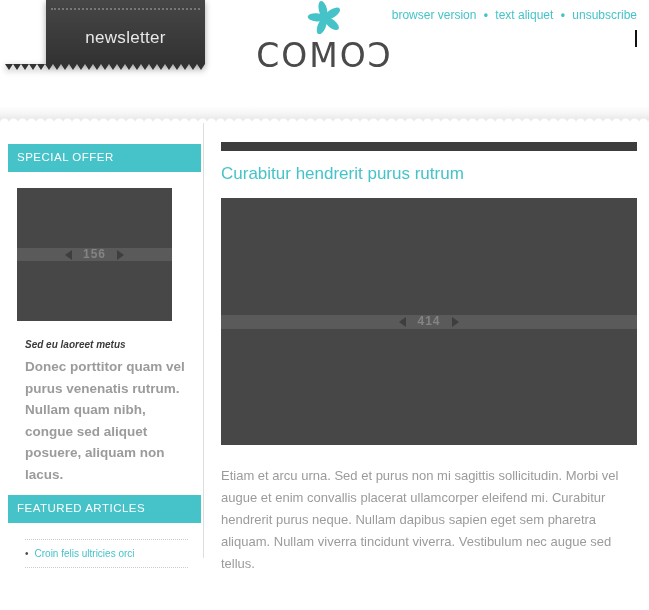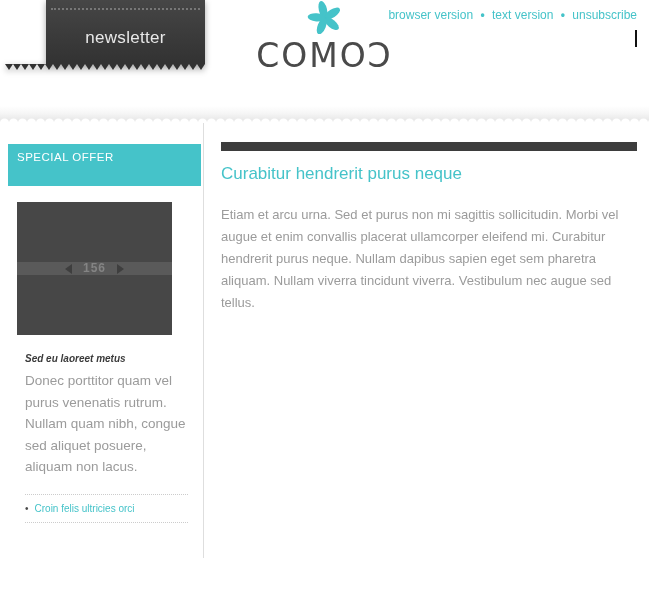--- a/index.html
+++ b/index.html
@@ -58,21 +58,21 @@
   }
   .scallop-cover { position:absolute; left:0; bottom:-1px; display:block; }
 
   
   .content { display:flex; height:436px; background:#fff; }
   .sidebar {
     width:204px; border-right:1px solid var(--divider,#dedede);
     padding-top:22px; flex-shrink:0;
   }
   .side-header {
-    margin:0 2px 0 8px; height:42px; line-height:27px;
+    margin:0 2px 0 8px; height:28px; line-height:27px;
     background:var(--teal,#45c3c9); color:#ffffff;
     font-size:11.5px; letter-spacing:0.5px; padding-left:9px;
   }
   .side-header.featured { margin-top:10px; }
 
   
   .img-ph {
     background:var(--placeholder-bg,#474747);
     display:flex; align-items:center;
   }
@@ -92,21 +92,21 @@
   .ph-arrow.left  { border-top:5px solid transparent; border-bottom:5px solid transparent; border-right:7px solid var(--placeholder-arrow,#3e3e3e); }
   .ph-arrow.right { border-top:5px solid transparent; border-bottom:5px solid transparent; border-left:7px solid var(--placeholder-arrow,#3e3e3e); }
 
   .side-title {
     margin:18px 0 6px 25px; font-size:10px; font-weight:bold;
     color:var(--heading-dark,#3b3b3b);
     font-style:italic;
   }
   .side-body {
     margin:4px 0 0 25px; width:166px;
-    font-size:13.5px; line-height:21.5px; color:var(--body-text,#9b9b9b);
+    font-size:13.5px; line-height:21.5px; color:var(--body-text,#9b9b9b);font-weight:bold;
   }
   .article-link-item {
     margin:16px 0 0 25px; width:163px; padding:8px 0;
     border-top:1px dotted #cccccc; border-bottom:1px dotted #cccccc;
     font-size:10px;
   }
   .article-link-item .bullet { color:#4a4a4a; margin-right:6px; }
   .article-link-item a { color:var(--teal,#45c3c9); text-decoration:none; cursor:pointer; }
 
   
@@ -120,21 +120,21 @@
     margin-top:20px; font-size:13px; line-height:22px;
     color:var(--body-text,#9b9b9b);
   }
 </style>
 </head>
 <body>
 
 <nav class="top-nav">
   <a>browser version</a>
   <span class="sep">•</span>
-  <a>text version</a>
+  <a>text aliquet</a>
   <span class="sep">•</span>
   <a>unsubscribe</a>
 </nav>
 <div class="caret"></div>
 
 <div class="ribbon-wrap">
   <div class="ribbon">
     <div class="ribbon-stitch"></div>
     <span class="ribbon-label">newsletter</span>
   </div>
@@ -181,27 +181,35 @@
       <div class="ph-band">
         <span class="ph-arrow left"></span>
         <span class="ph-num">156</span>
         <span class="ph-arrow right"></span>
       </div>
     </div>
 
     <h3 class="side-title">Sed eu laoreet metus</h3>
     <p class="side-body">Donec porttitor quam vel purus venenatis rutrum. Nullam quam nibh, congue sed aliquet posuere, aliquam non lacus.</p>
 
+    <div class="side-header featured">FEATURED ARTICLES</div>
 
     <div class="article-link-item">
       <span class="bullet">•</span><a>Croin felis ultricies orci</a>
     </div>
   </aside>
 
   <main class="main">
     <div class="top-accent-bar"></div>
-    <h1 class="article-title">Curabitur hendrerit purus neque</h1>
-
+    <h1 class="article-title">Curabitur hendrerit purus rutrum</h1>
+
+    <div class="img-ph large">
+      <div class="ph-band">
+        <span class="ph-arrow left"></span>
+        <span class="ph-num">414</span>
+        <span class="ph-arrow right"></span>
+      </div>
+    </div>
 
     <p class="article-body">Etiam et arcu urna. Sed et purus non mi sagittis sollicitudin. Morbi vel augue et enim convallis placerat ullamcorper eleifend mi. Curabitur hendrerit purus neque. Nullam dapibus sapien eget sem pharetra aliquam. Nullam viverra tincidunt viverra. Vestibulum nec augue sed tellus.</p>
   </main>
 
 </div>
 
 </body></html>

